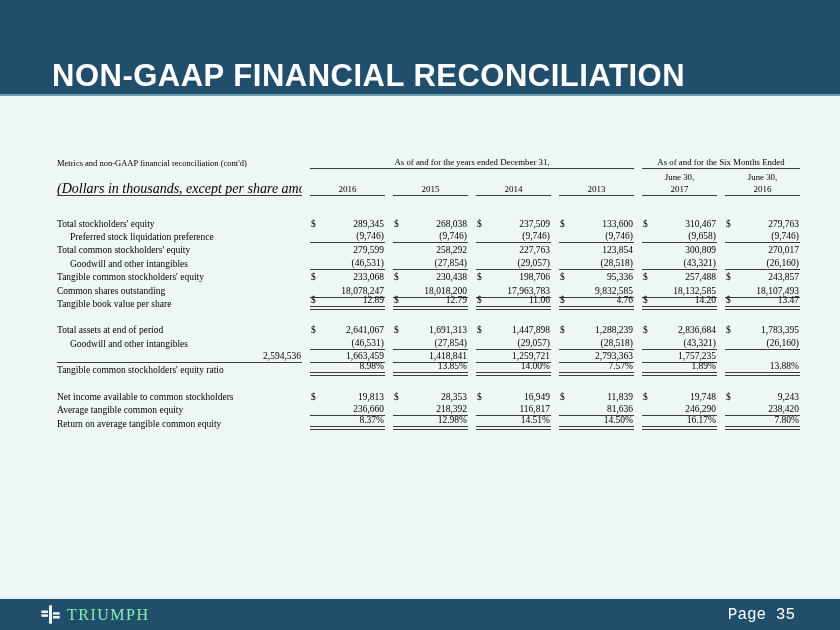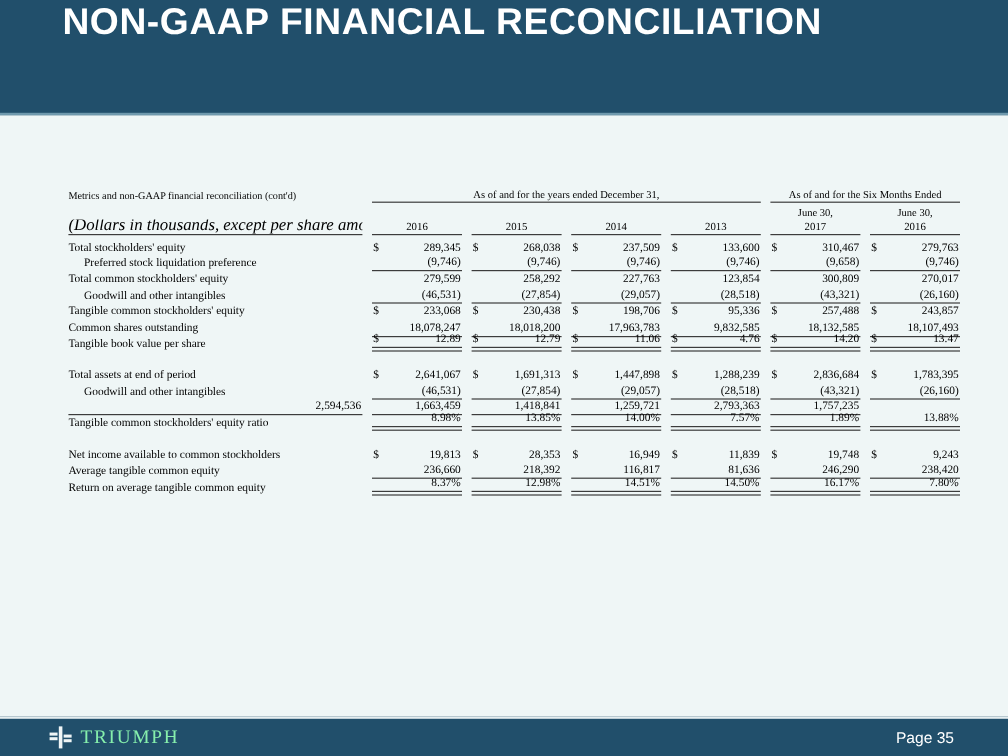--- a/index.html
+++ b/index.html
@@ -13,21 +13,21 @@
     color: var(--table-text, #000);
   }
   
   .titlebar {
     position: absolute;
     top: 0; left: 0; right: 0;
     height: 94px;
     background: var(--header-bg, #214F6B);
     border-bottom: 2px solid #6F99AD;
     display: flex;
-    align-items: flex-start;
+    align-items: flex-end;
   }
   .titlebar h1 {
     margin: 0 0 0 52px;
     font-family: "Liberation Sans", sans-serif;
     font-weight: 700;
     font-size: 31px;
     letter-spacing: 0.5px;
     color: var(--title-color, #FFFFFF);
   }
   
@@ -82,21 +82,21 @@
     line-height: 12px;
   }
   .june.c6 { grid-column: 6; }
   .june.c7 { grid-column: 7; }
   .year-cell {
     justify-content: center;
     font-size: 9px;
     line-height: 12px;
     border-bottom: 1px solid var(--rule-color, #3C3C3C);
   }
-  #table-body { margin-top: 3px; }
+  #table-body { margin-top: 20px; }
   .value-cell {
     justify-content: space-between;
     padding: 0 1px;
     font-size: 9.5px;
     line-height: 12px;
   }
   .line-top { border-top: 1px solid var(--rule-color, #3C3C3C); }
   .line-bottom { border-bottom: 1px solid var(--rule-color, #3C3C3C); }
   .line-bottom-double { border-bottom: 4px double var(--rule-color, #3C3C3C); }
   .section-gap { height: 13px; }
@@ -114,23 +114,23 @@
     padding: 0 45px 0 40px;
   }
   .brand { display: flex; align-items: center; gap: 6px; }
   .brand-name {
     font-family: "Liberation Serif", serif;
     color: #86efac;
     font-size: 16px;
     letter-spacing: 1.5px;
   }
   .page-num {
-    font-family: Liberation Sans, sans-serif;
+    font-family: Liberation Mono, monospace;
     color: var(--footer-text, #FFFFFF);
-    font-size: 13px;
+    font-size: 16px;
   }
 </style>
 </head>
 <body>
 
 <div class="slide">
 
   <header class="titlebar">
     <h1>NON-GAAP FINANCIAL RECONCILIATION</h1>
   </header>

